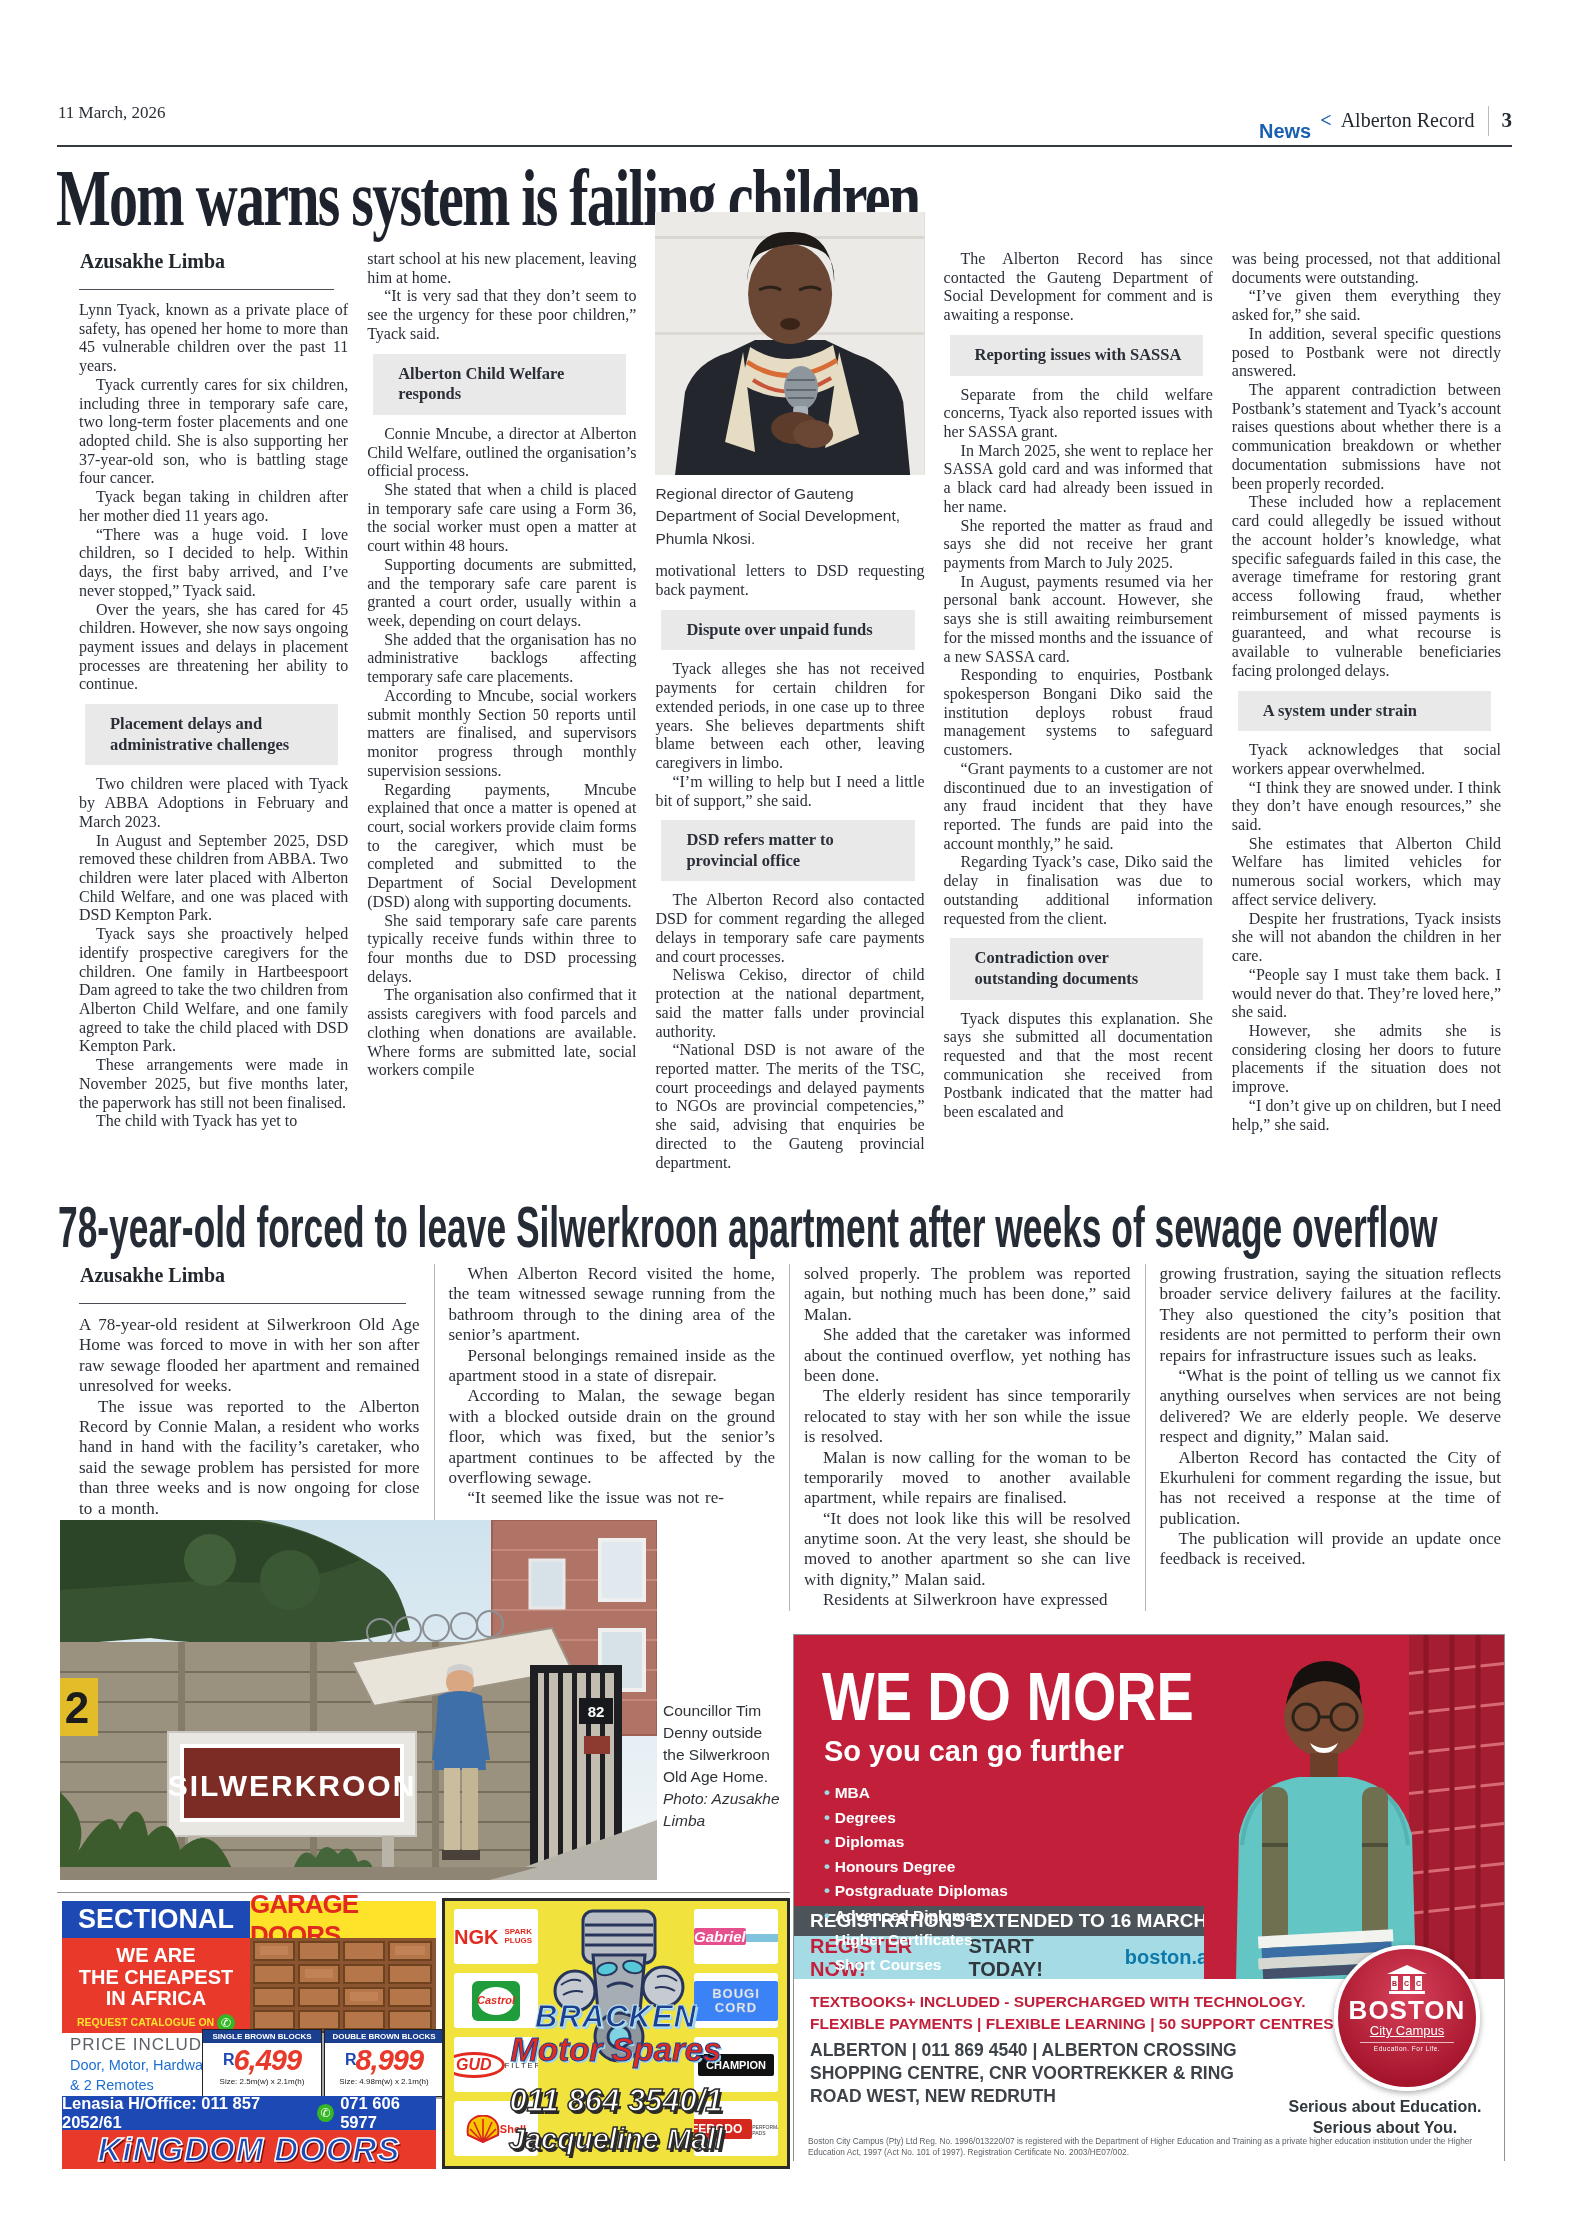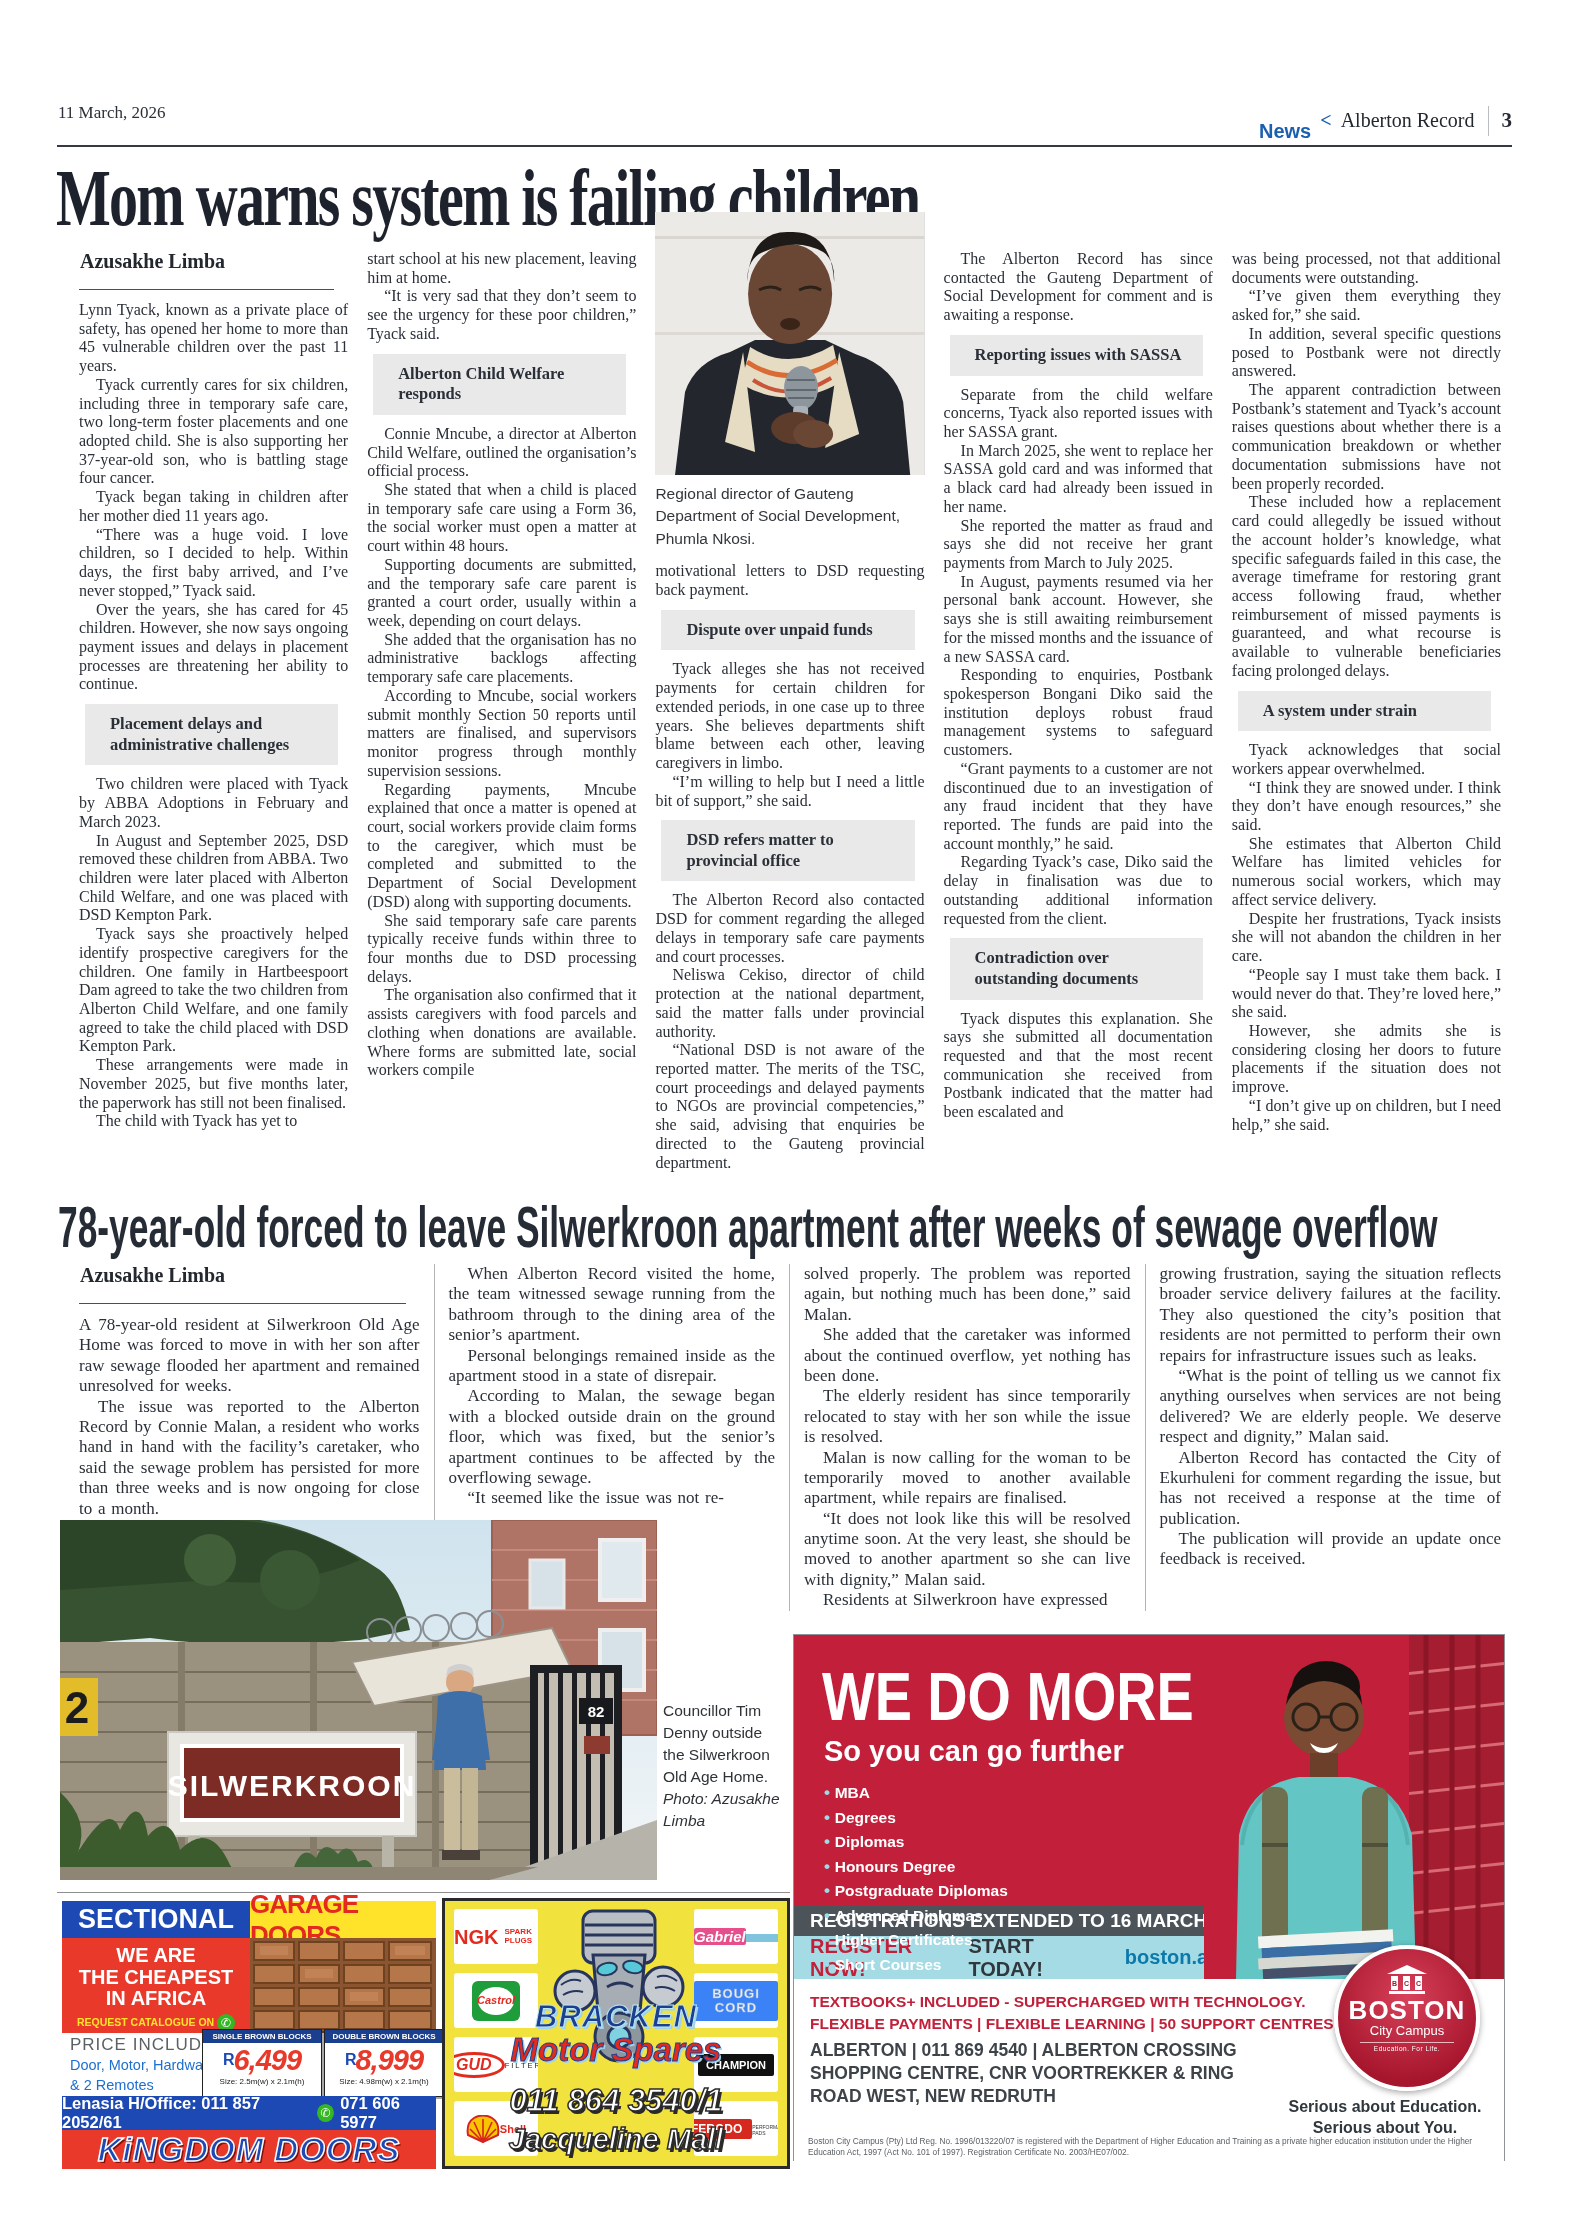--- a/index.html
+++ b/index.html
@@ -152,21 +152,21 @@
   .bo-white{position:absolute;top:344px;left:0;width:100%;height:183px;background:#fff;}
   .bo-line1{position:absolute;top:14px;left:16px;color:#c2203a;font-weight:bold;font-size:15.5px;}
   .bo-line2{position:absolute;top:36px;left:16px;color:#c2203a;font-weight:bold;font-size:15.5px;}
   .bo-line3{position:absolute;top:60px;left:16px;width:440px;color:#3d4349;font-weight:bold;font-size:17.5px;line-height:1.3;}
   .bo-legal{position:absolute;bottom:5px;left:14px;right:10px;color:#5a5f64;font-size:8.3px;line-height:1.25;}
   .bo-logo{position:absolute;top:310px;left:540px;width:146px;height:146px;border-radius:50%;z-index:4;
            background:radial-gradient(circle at 50% 35%,#d8415a,#a5152c 75%);border:4px solid #fff;
            box-shadow:0 2px 6px rgba(0,0,0,.35);box-sizing:border-box;text-align:center;color:#fff;}
   .bo-logo-icon{margin:16px auto 2px;display:block;}
   .bo-logo-name{font-weight:bold;font-size:26px;letter-spacing:1px;line-height:1;}
-  .bo-logo-sub{font-size:13px;line-height:1.25;}
+  .bo-logo-sub{font-size:13px;line-height:1.25;text-decoration:underline;}
   .bo-logo-tag{font-size:6.5px;border-top:1px solid #e8b9c0;margin:3px 22px 0;padding-top:2px;letter-spacing:.5px;}
   .bo-tag{position:absolute;top:462px;left:470px;width:242px;text-align:center;color:#30373d;
           font-weight:bold;font-size:16px;line-height:1.3;}
 </style>
 </head>
 <body>
 
 <div class="page">
 
   <div class="hdr-date">11 March, 2026</div>

